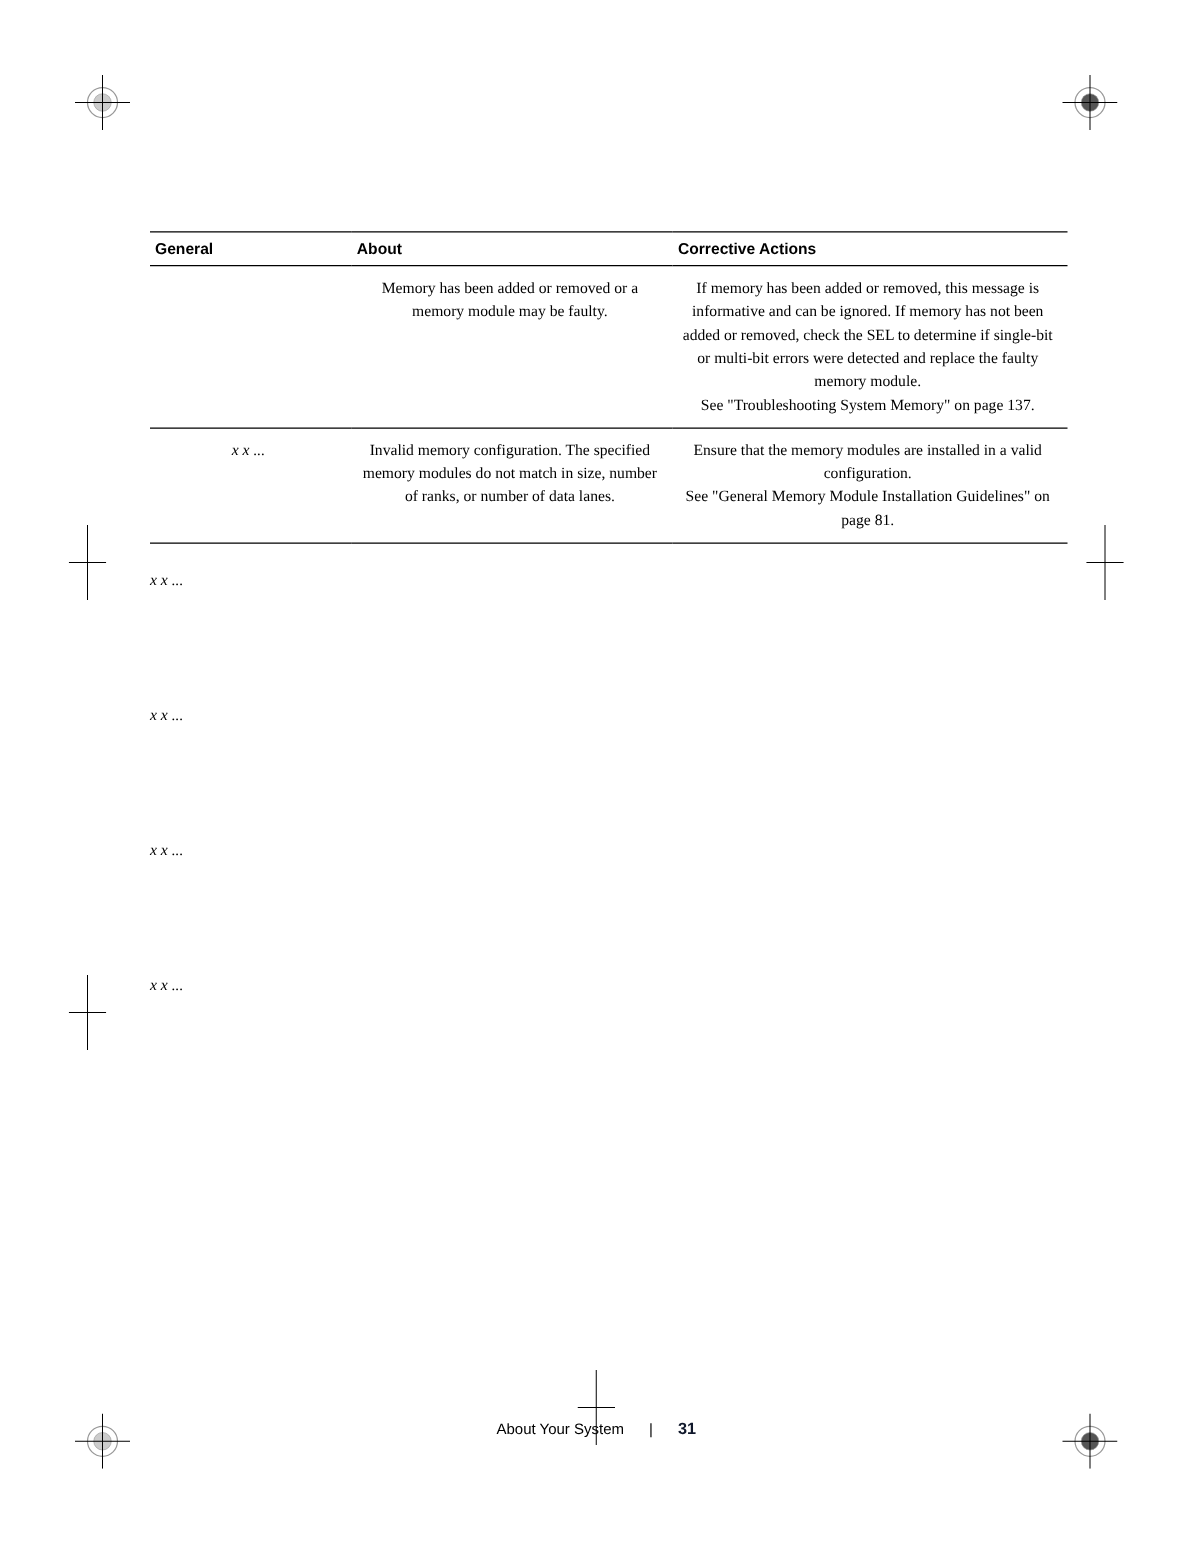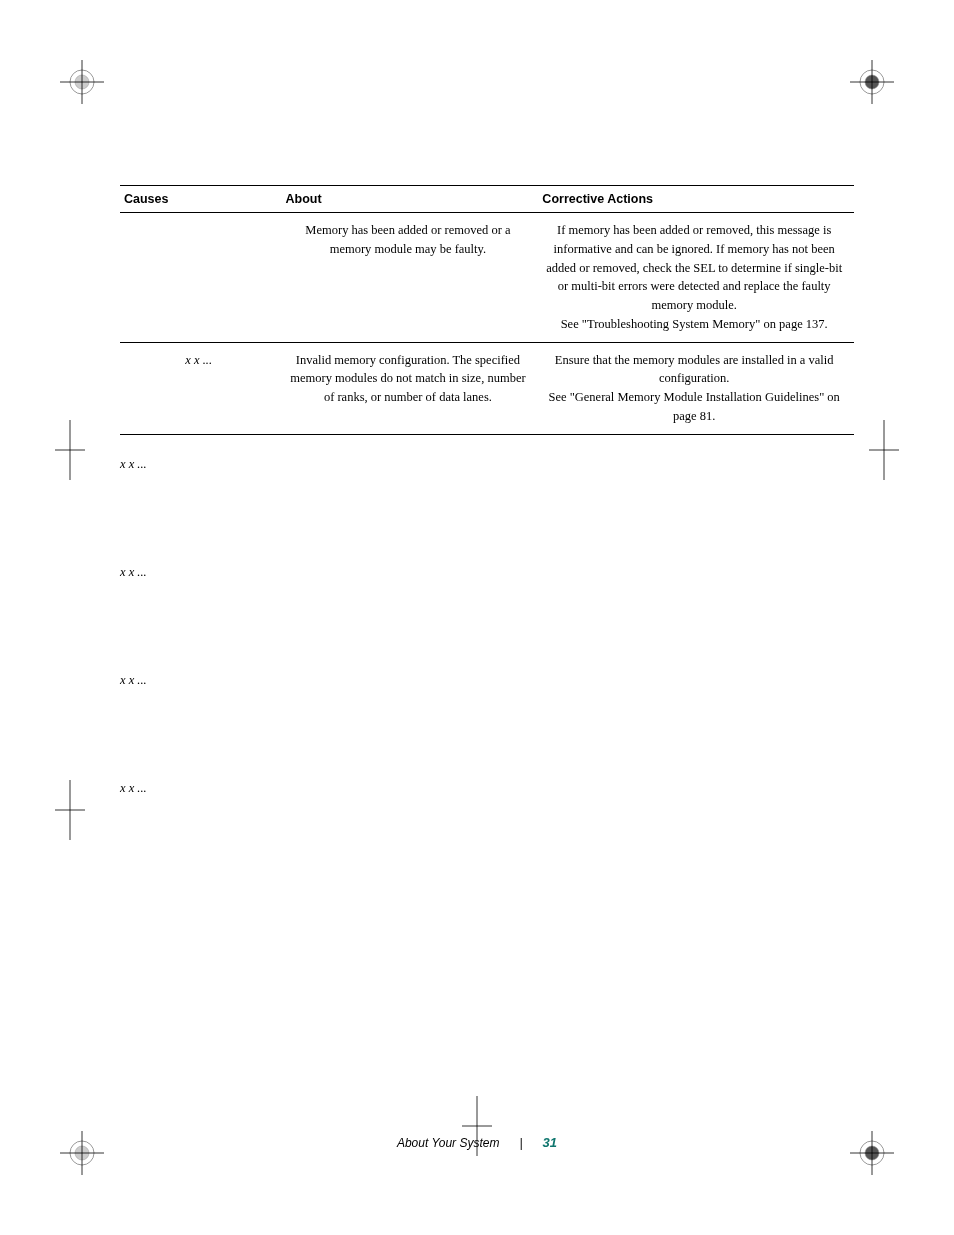--- a/index.html
+++ b/index.html
@@ -135,40 +135,39 @@
     
     .footer {
       position: absolute;
       bottom: 85px;
       left: 0;
       right: 0;
       display: flex;
       justify-content: center;
       align-items: center;
       gap: 20px;
-      font-style: italic;
     }
 
     .footer-text {
       font-family: Arial, Helvetica, sans-serif;
       font-size: 12px;
       color: #000;
     }
 
     .footer-separator {
       font-family: Arial, Helvetica, sans-serif;
       font-size: 12px;
       color: #000;
     }
 
     .footer-page {
       font-family: Arial, Helvetica, sans-serif;
       font-size: 13px;
       font-weight: bold;
-      color: #0f766e;
+      color: #0f172a;
     }
   </style>
 </head>
 <body>
 
 <div class="page">
 
   <div class="corner-mark corner-tl">
     <svg viewBox="0 0 60 60" xmlns="http://www.w3.org/2000/svg">
       <circle cx="22" cy="22" r="12" fill="none" stroke="#999" stroke-width="1"></circle>
@@ -231,21 +230,21 @@
       <line x1="15" y1="0" x2="15" y2="60" stroke="#000" stroke-width="0.8"></line>
       <line x1="0" y1="30" x2="30" y2="30" stroke="#000" stroke-width="0.8"></line>
     </svg>
   </div>
 
   <div class="content-area">
 
     <table class="data-table">
       <thead>
         <tr>
-          <th class="col-message">Causes</th>
+          <th class="col-message">General</th>
           <th class="col-causes">About</th>
           <th class="col-actions">Corrective Actions</th>
         </tr>
       </thead>
       <tbody>
 
         <tr>
           <td class="col-message"></td>
           <td class="col-causes">
             <span>Memory has been added or removed or a memory module may be faulty.</span>

